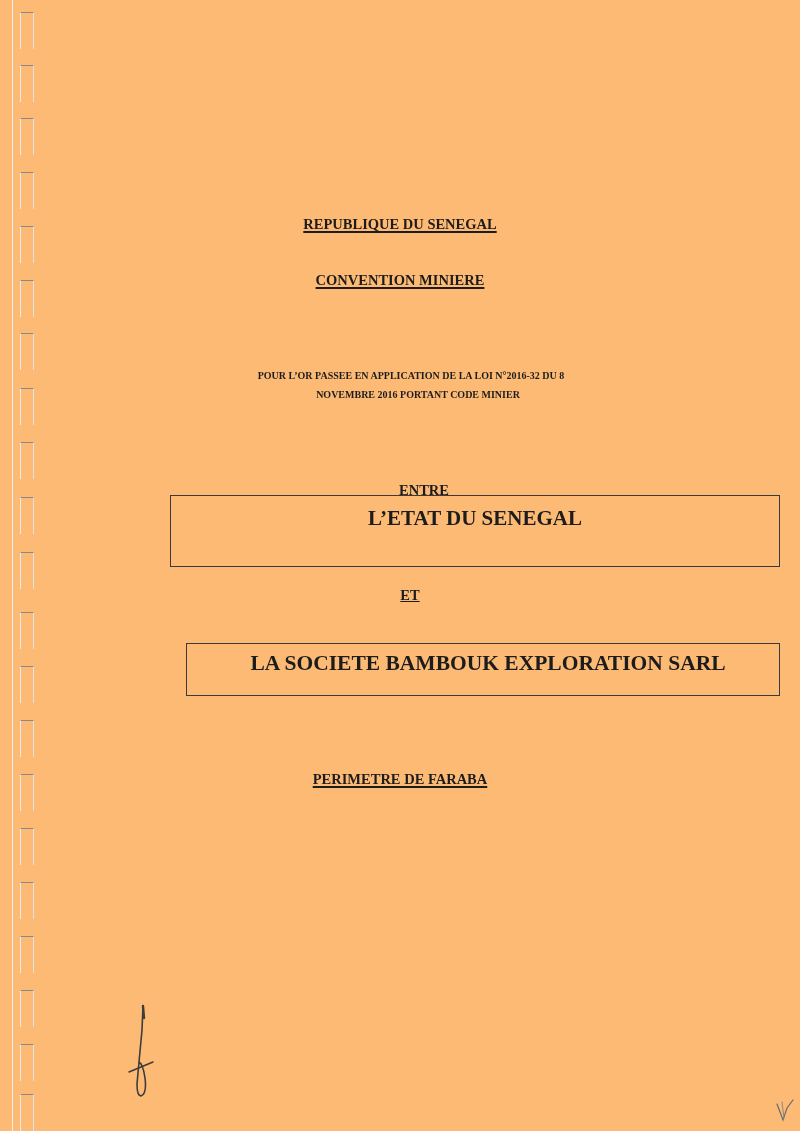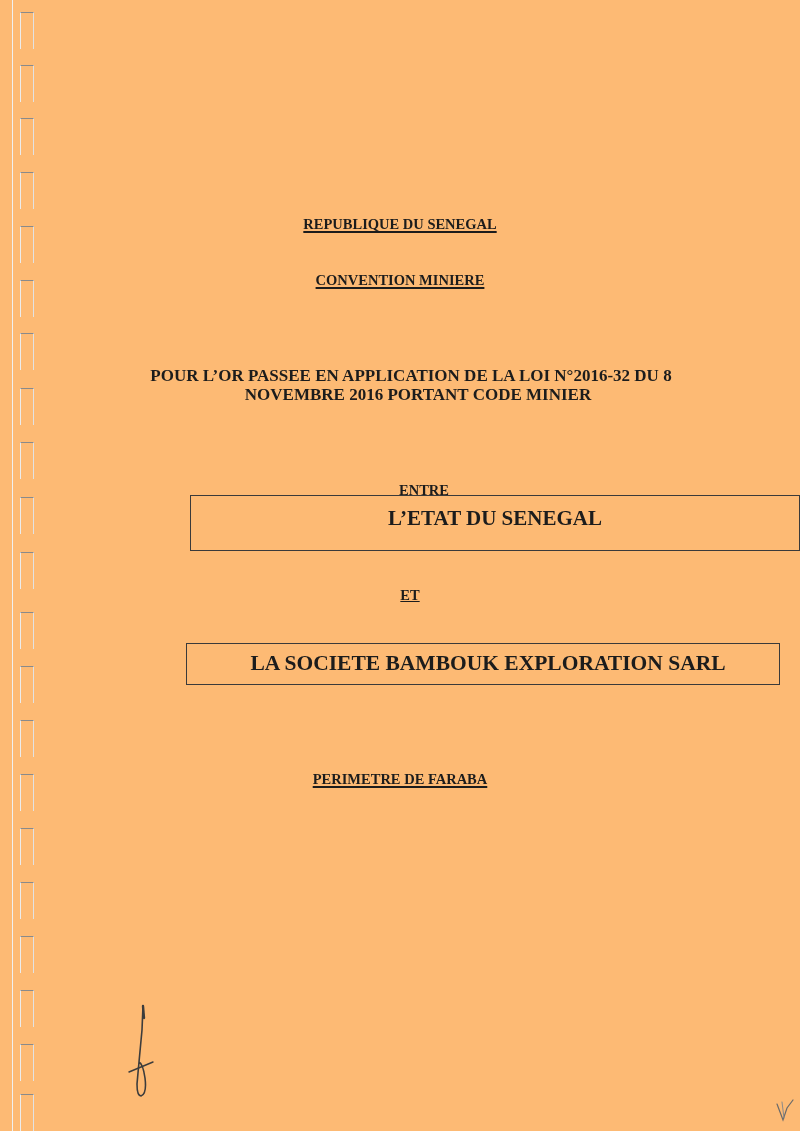--- a/index.html
+++ b/index.html
@@ -50,47 +50,47 @@
       text-align: center;
       font-weight: bold;
     }
     .heading-u {
       font-size: 14.5px;
       text-decoration: underline;
       text-underline-offset: 2px;
       text-decoration-thickness: 1.5px;
     }
     .title-block {
-      font-size: 17px;
+      font-size: 10px;
       line-height: 19px;
     }
     .small-bold {
       font-size: 14.5px;
     }
     .party-box {
       position: absolute;
       border: 1.5px solid #3a3a3a;
       box-sizing: border-box;
       text-align: center;
       font-weight: bold;
     }
     .party-box .party-name {
       display: block;
       font-size: 21px;
     }
     #box-state {
       left: 170px; top: 495px;
-      width: 610px; height: 56px; margin-left: 20px;
+      width: 610px; height: 72px;
     }
     #box-state .party-name {
       margin-top: 10px;
     }
     #box-company {
       left: 186px; top: 643px;
-      width: 594px; height: 42px; padding-left: 10px;
+      width: 594px; height: 53px; padding-left: 10px;
     }
     #box-company .party-name {
       margin-top: 7px;
       font-size: 21.5px;
     }
     .signature {
       position: absolute;
       left: 125px; top: 1000px;
       width: 40px; height: 100px;
     }

